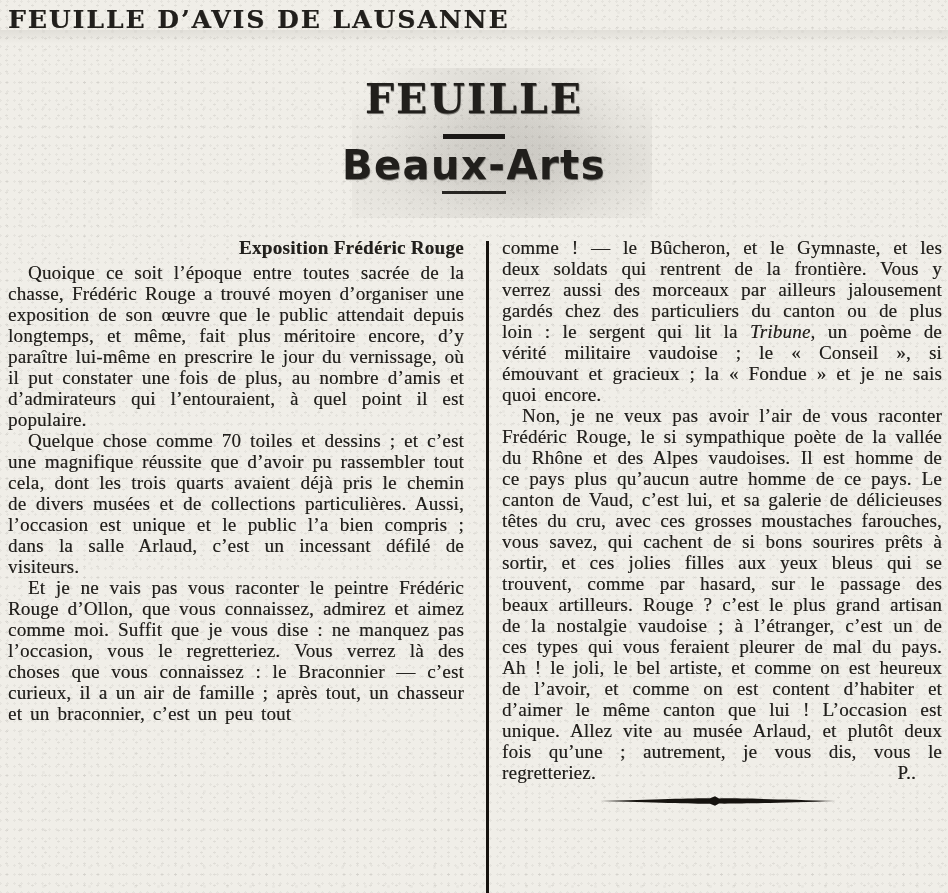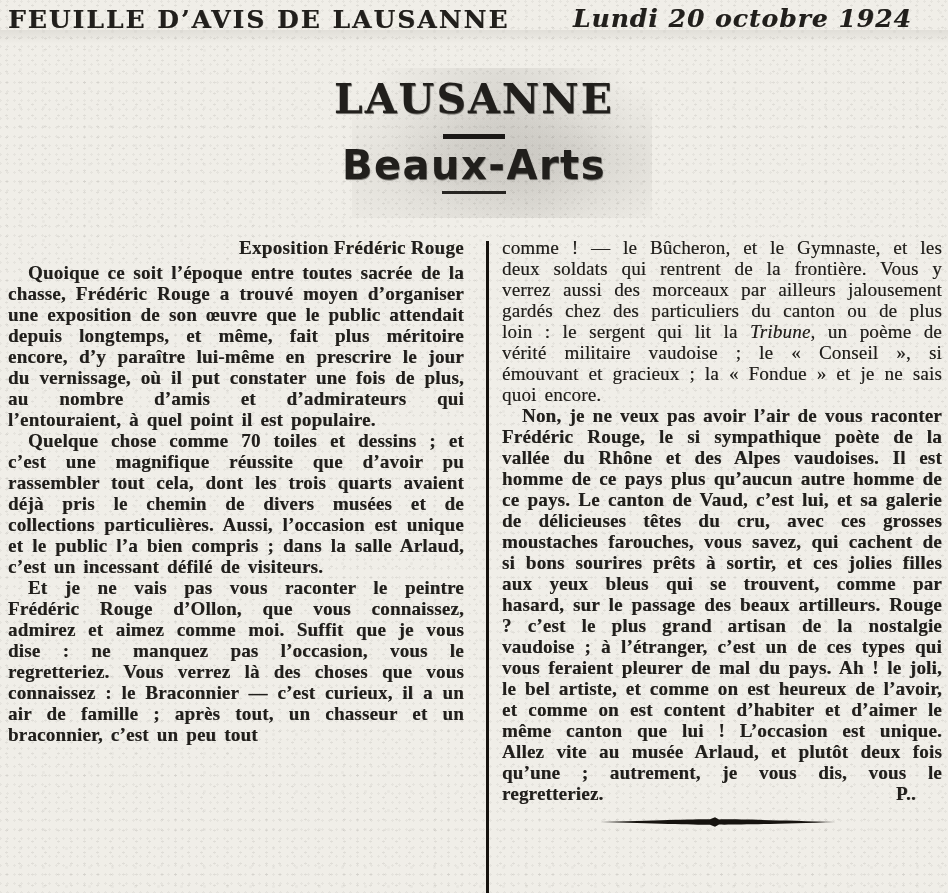--- a/index.html
+++ b/index.html
@@ -84,39 +84,38 @@
     width: 3px; height: 652px; background: #16130f;
   }
   .para {
     position: relative;
     margin: 0;
     font-size: 19px; line-height: 21px;
     text-align: justify;
     word-spacing: 3px; letter-spacing: 0.2px;
     text-shadow: 0.35px 0.35px 0.5px rgba(25,22,18,0.5);
   }
-  .para.indent { text-indent: 20px; font-weight: bold; }
+  .para.indent { text-indent: 20px; }
   .it { font-style: italic; margin-top: 44px; }
   .signature { position: absolute; right: 26px; bottom: 0; text-indent: 0; }
   .end-divider { display: block; margin: 12px auto 0 96px; }
 </style>
 </head>
 <body>
 
 <div class="paper-noise"></div>
 <div class="scan-shadow-top"></div>
 <div class="scan-shadow"></div>
 
 <header class="masthead">
   <div class="masthead-title">FEUILLE D’AVIS DE LAUSANNE</div>
-  <div class="masthead-date">Lundi 20 octobre 1924</div>
 </header>
 
 <section class="section-header">
-  <div class="city-heading">LAUSANNE</div>
+  <div class="city-heading">FEUILLE</div>
   <div class="rule-thick"></div>
   <div class="section-heading">Beaux-Arts</div>
   <div class="rule-thin"></div>
 </section>
 
 <main>
   <div class="column column-left">
     <h2 class="article-title">Exposition Frédéric Rouge</h2>
   <p class="para indent"><span>Quoique ce soit l’époque entre toutes sacrée de la chasse, Frédéric Rouge a trouvé moyen d’organiser une exposition de son œuvre que le public attendait depuis longtemps, et même, fait plus méritoire encore, d’y paraître lui-même en prescrire le jour du vernissage, où il put constater une fois de plus, au nombre d’amis et d’admirateurs qui l’entouraient, à quel point il est populaire.</span></p>
       <p class="para indent"><span>Quelque chose comme 70 toiles et dessins ; et c’est une magnifique réussite que d’avoir pu rassembler tout cela, dont les trois quarts avaient déjà pris le chemin de divers musées et de collections particulières. Aussi, l’occasion est unique et le public l’a bien compris ; dans la salle Arlaud, c’est un incessant défilé de visiteurs.</span></p>

